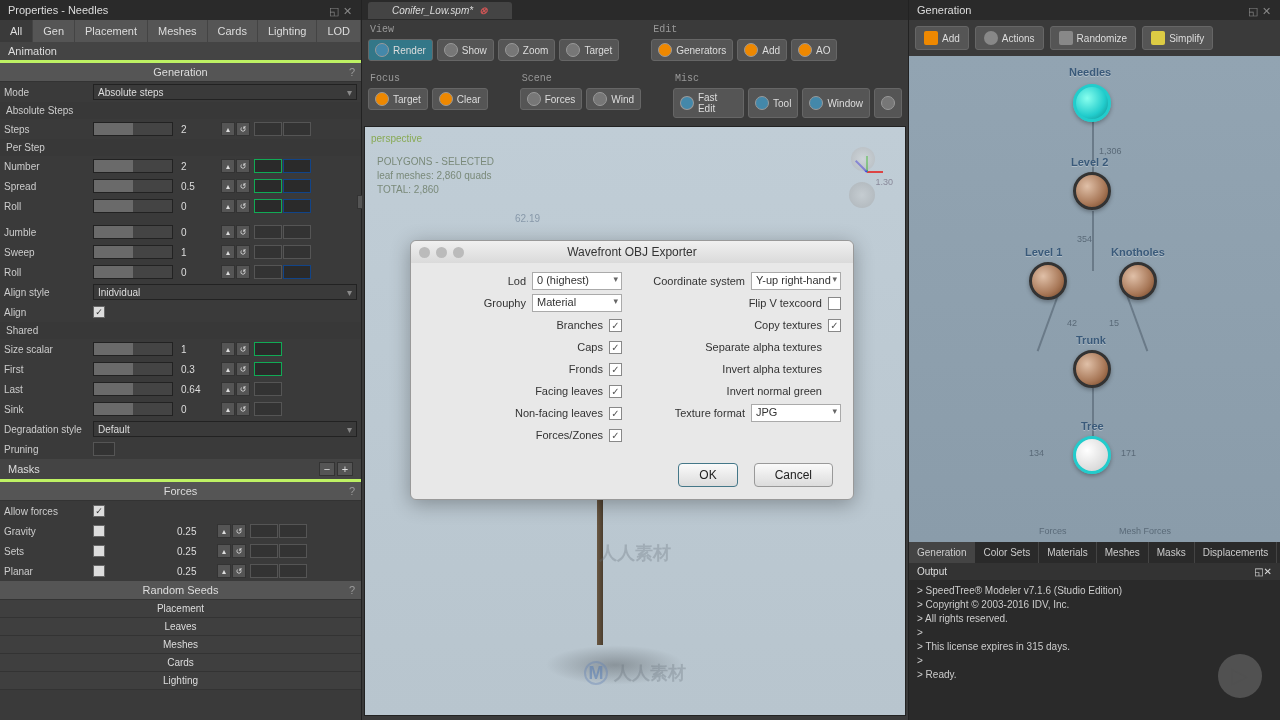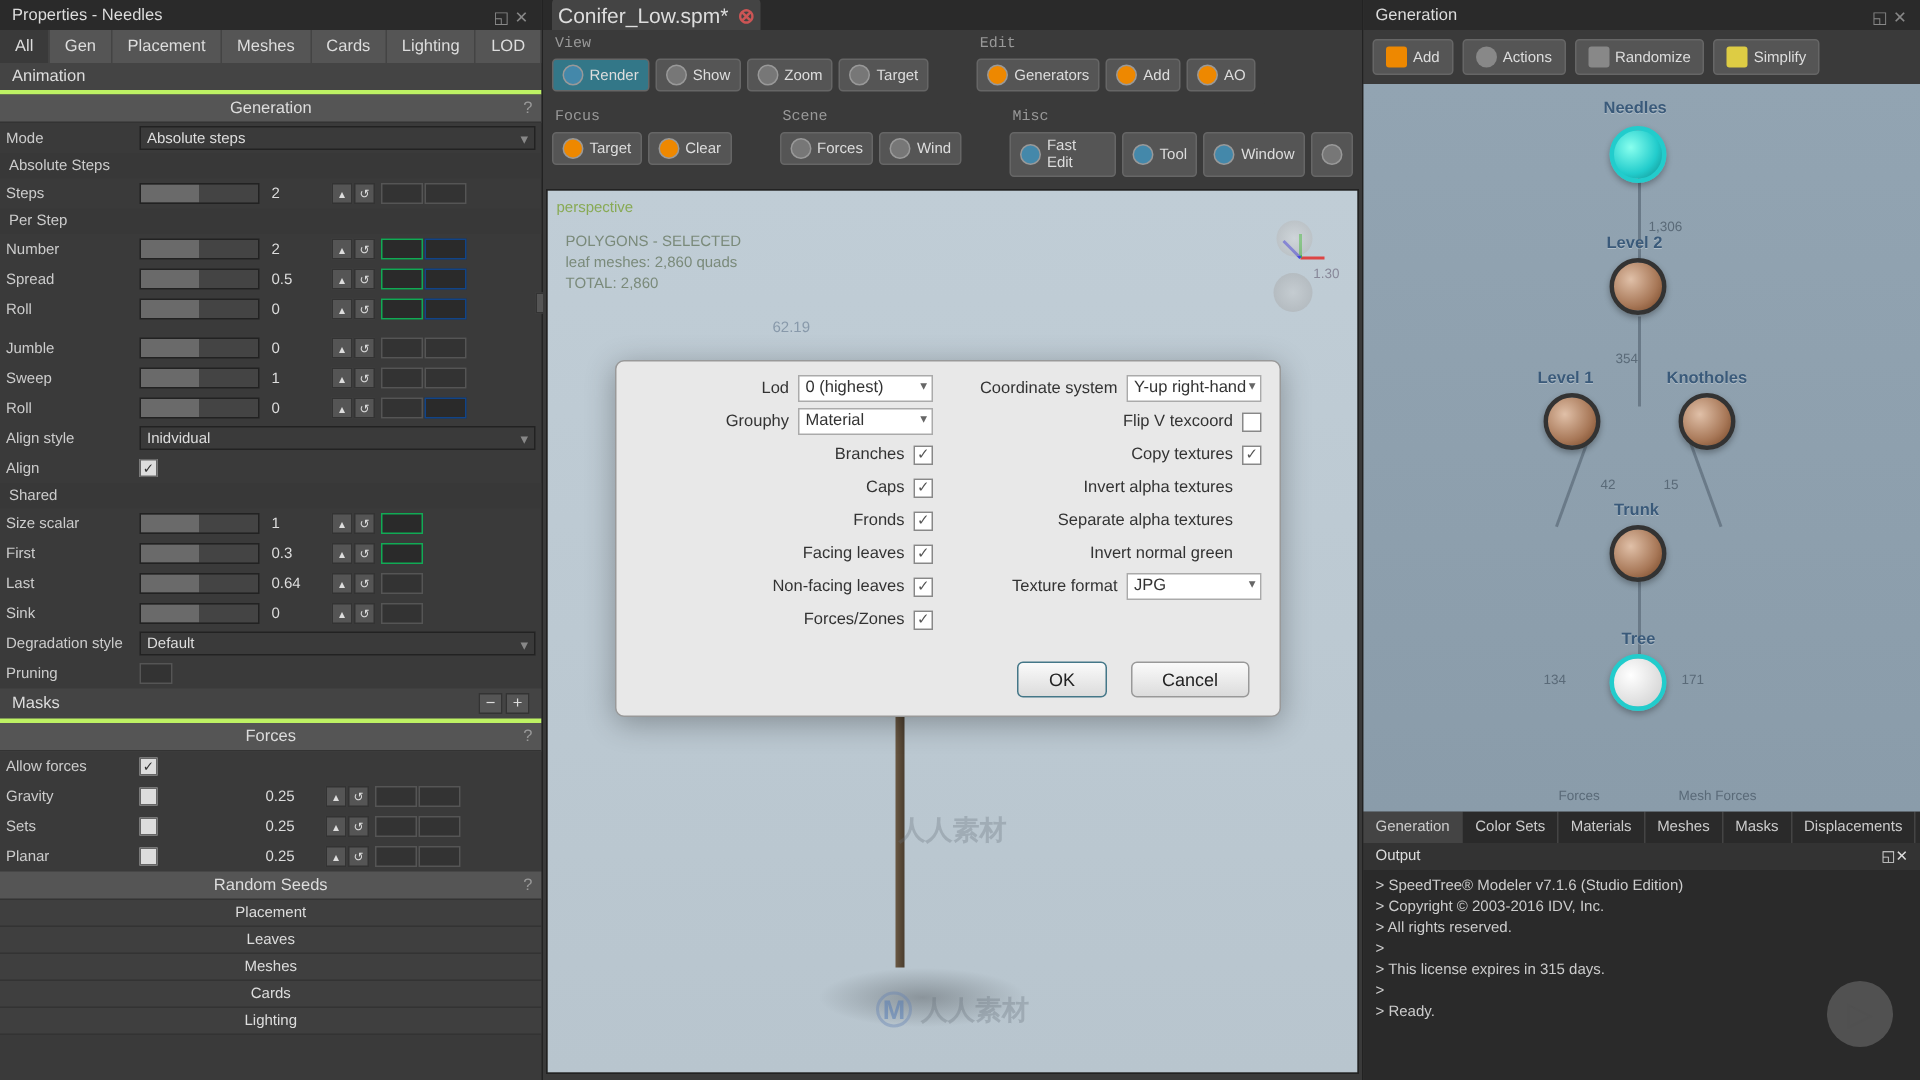--- a/index.html
+++ b/index.html
@@ -30,21 +30,21 @@
 .select-ctl::after { content: '▾'; position: absolute; right: 4px; color: #888; }
 .checkbox-ctl { width: 12px; height: 12px; background: #ddd; border: 1px solid #666; display: inline-flex; align-items: center; justify-content: center; font-size: 9px; color: #333; }
 .sub-head { padding: 3px 6px; font-size: 10px; color: #ccc; background: #383838; }
 .masks-btns { display: flex; gap: 2px; margin-left: auto; }
 .masks-btns .mb { width: 16px; height: 14px; background: #555; border: 1px solid #333; text-align: center; font-size: 11px; line-height: 12px; cursor: pointer; }
 .seed-row { text-align:center; padding:3px; background:#3f3f3f; border-bottom:1px solid #333; font-size:10px; }
 
 
 .center-panel { position: absolute; left: 362px; top: 0; width: 546px; height: 720px; background: #3a3a3a; }
 .file-tab { display: flex; align-items: center; background: #2a2a2a; height: 20px; padding: 0 6px; }
-.ftab { background: #444; padding: 3px 4px; font-size: 14px; color: #ddd; border-radius: 3px 3px 0 0; }
+.ftab { background: #444; padding: 3px 24px; font-size: 10px; color: #ddd; border-radius: 3px 3px 0 0; font-style: italic; }
 .ftab .x { margin-left: 6px; color: #c55; font-weight: bold; cursor: pointer; }
 .toolbar-group { background: #3a3a3a; padding: 2px 6px; }
 .tg-label { font-size: 10px; color: #999; padding: 2px 2px; font-family: Liberation Mono, monospace; }
 .tg-row { display: flex; gap: 4px; padding: 2px 0 6px 0; }
 .tg-btn { background: #555; border: 1px solid #666; border-radius: 3px; padding: 3px 6px; display: flex; align-items: center; gap: 4px; font-size: 10px; color: #ddd; cursor: pointer; }
 .tg-btn.render { background: #378; }
 .tg-icon { width: 14px; height: 14px; background: #777; border-radius: 50%; border: 1px solid #999; display: inline-block; }
 .tg-icon.or { background: #e80; }
 .tg-icon.bl { background: #48a; }
 .toolbar-flex { display: flex; gap: 20px; }
@@ -473,20 +473,26 @@
     <span style="position:absolute;right:12px;top:50px;font-size:9px;color:#889">1.30</span>
     <div class="shadow"></div>
     <div class="tree-trunk"></div>
     <div class="tree-canopy"></div>
     <div class="wm">人人素材</div>
     <div class="wm2"><span class="wm-ic">M</span>人人素材</div>
   </div>
 </div>
 
 <div class="dialog">
+  <div class="dlg-hdr">
+    <div class="traffic"></div>
+    <div class="traffic"></div>
+    <div class="traffic"></div>
+    <div class="dlg-title">Wavefront OBJ Exporter</div>
+  </div>
   <div class="dlg-body">
     <div class="dlg-col">
       <div class="dlg-row">
           <div class="dlg-lbl">Lod</div>
           <div class="dlg-sel">0 (highest)</div>
         </div>
       <div class="dlg-row">
           <div class="dlg-lbl">Grouphy</div>
           <div class="dlg-sel">Material</div>
         </div>
@@ -522,25 +528,25 @@
         </div>
       <div class="dlg-row">
           <div class="dlg-lbl">Flip V texcoord</div>
           <div class="dlg-chk"></div>
         </div>
       <div class="dlg-row">
           <div class="dlg-lbl">Copy textures</div>
           <div class="dlg-chk">✓</div>
         </div>
       <div class="dlg-row">
+          <div class="dlg-lbl">Separate alpha textures</div>
+          <div class="dlg-chk" style="visibility:hidden"></div>
+        </div>
+      <div class="dlg-row">
           <div class="dlg-lbl">Invert alpha textures</div>
-          <div class="dlg-chk" style="visibility:hidden"></div>
-        </div>
-      <div class="dlg-row">
-          <div class="dlg-lbl">Separate alpha textures</div>
           <div class="dlg-chk" style="visibility:hidden"></div>
         </div>
       <div class="dlg-row">
           <div class="dlg-lbl">Invert normal green</div>
           <div class="dlg-chk" style="visibility:hidden"></div>
         </div>
       <div class="dlg-row">
           <div class="dlg-lbl">Texture format</div>
           <div class="dlg-sel">JPG</div>
         </div>

